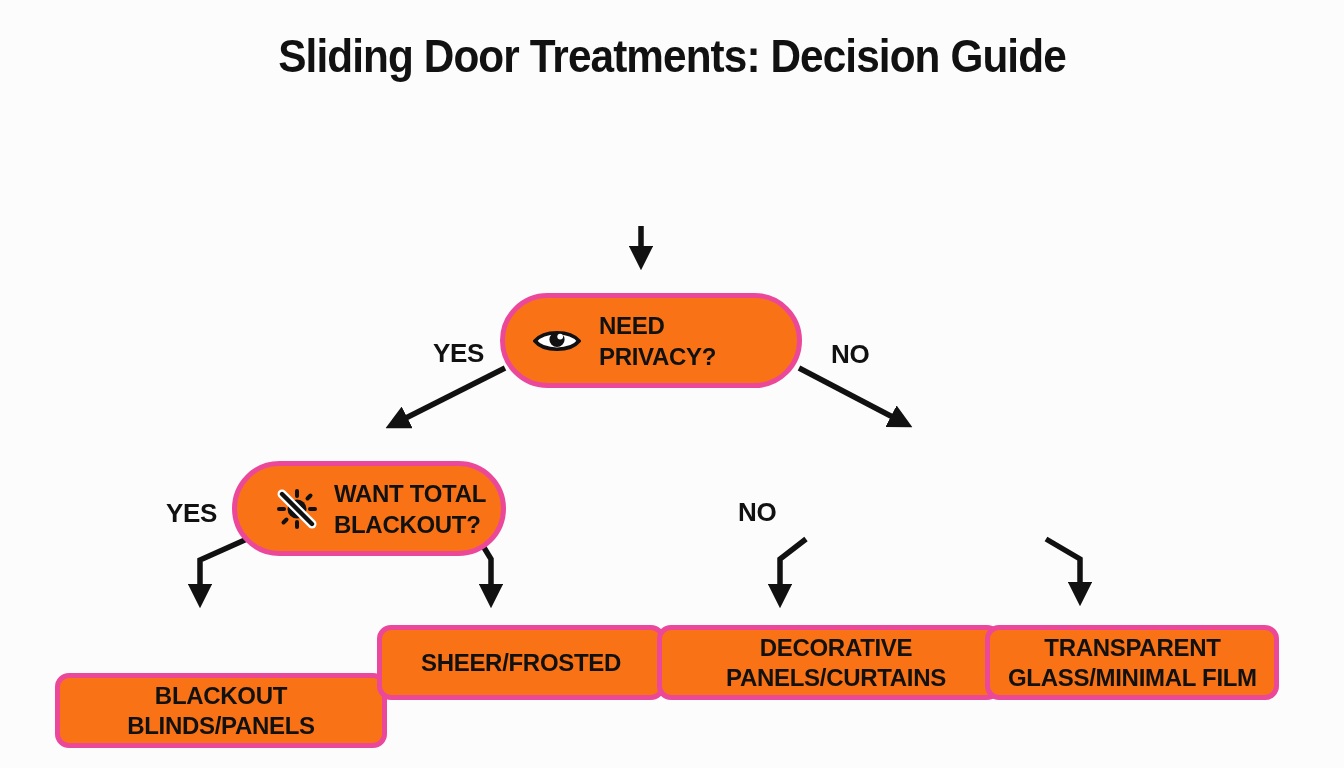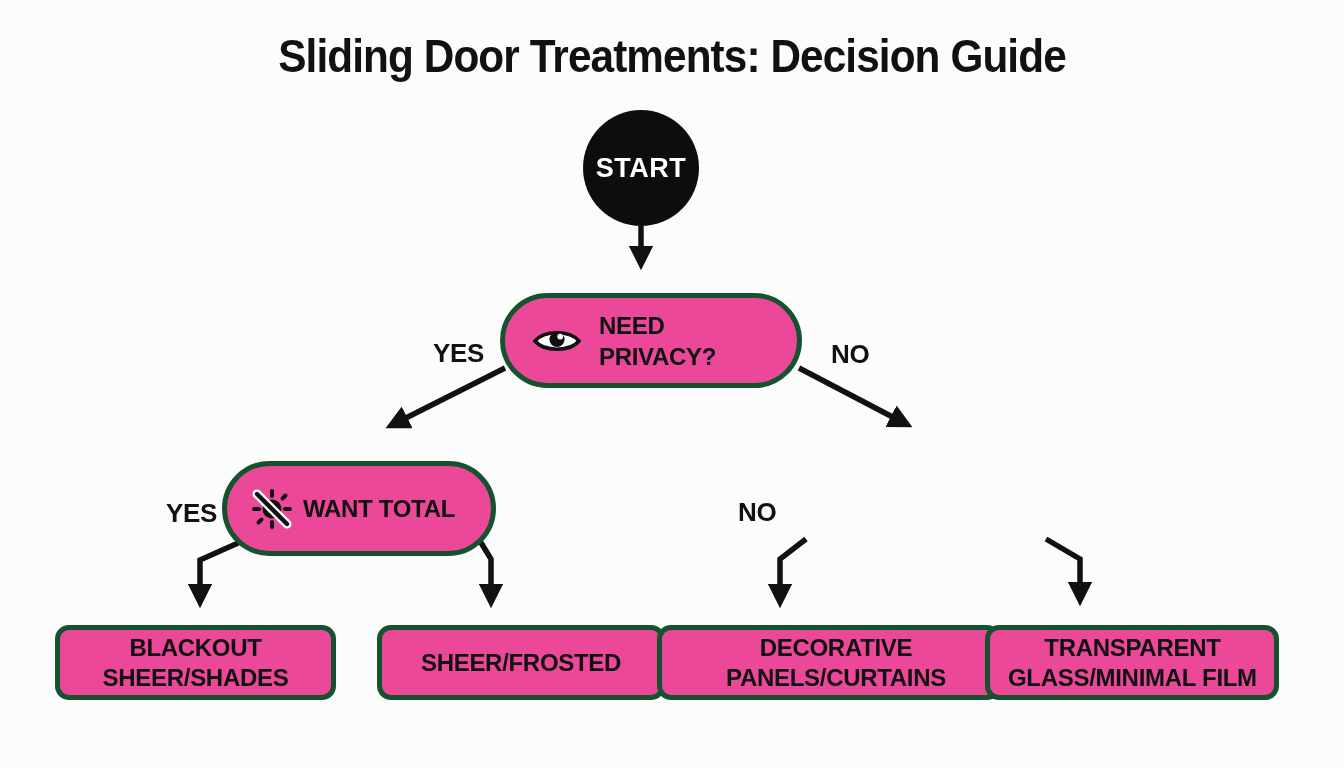--- a/index.html
+++ b/index.html
@@ -15,44 +15,44 @@
     position:absolute;left:0;right:0;top:28px;
     text-align:center;
     font-size:47px;font-weight:bold;
     letter-spacing:-1px;
     transform:scaleX(0.90);
     transform-origin:center;
     white-space:nowrap;
   }
   .connectors{position:absolute;left:0;top:0;width:1344px;height:768px;}
   .connectors line,.connectors polyline{stroke:#111;stroke-width:5.5;fill:none;stroke-linejoin:miter;}
-  .node{position:absolute;background:#ec4899;border:5px solid #14532d;box-sizing:border-box;}
+  .node{position:absolute;background:#f97316;border:5px solid #ec4899;box-sizing:border-box;}
   .start{
     left:583px;top:110px;width:116px;height:116px;
     border-radius:50%;background:#0d0d0d;border:none;
     display:flex;align-items:center;justify-content:center;
     color:#fff;font-size:27px;font-weight:bold;letter-spacing:0.5px;
   }
   .pill{
     border-radius:50px;
     display:flex;align-items:center;
   }
   .pill .txt{font-size:24px;font-weight:bold;line-height:31px;letter-spacing:-0.3px;}
   .pill .txt span{display:block;}
   .pill-privacy{left:500px;top:293px;width:302px;height:95px;padding-left:28px;gap:18px;}
-  .pill-blackout{left:222px;top:461px;width:274px;height:95px;padding-left:22px;gap:8px;}
+  .pill-blackout{left:232px;top:461px;width:274px;height:95px;padding-left:22px;gap:14px;justify-content:center;}
   .pill-style{left:790px;top:460px;width:268px;height:95px;justify-content:center;gap:12px;}
   .pill-style .txt{text-align:center;}
   .resultbox{
     border-radius:14px;top:625px;height:75px;
     display:flex;align-items:center;justify-content:center;
     text-align:center;font-size:24px;font-weight:bold;line-height:30px;letter-spacing:-0.3px;
   }
   .resultbox span{display:block;}
-  .box1{left:55px;width:281px;}
+  .box1{left:55px;width:332px;margin-top:48px;}
   .box2{left:377px;width:288px;}
   .box3{left:657px;width:344px;padding-left:14px;}
   .box4{left:985px;width:294px;justify-content:flex-start;text-align:center;padding-left:18px;}
   .edgelabel{position:absolute;font-size:26px;font-weight:bold;letter-spacing:-0.3px;}
   .lbl-yes-top{left:433px;top:338px;}
   .lbl-no-top{left:831px;top:339px;}
   .lbl-yes-mid{left:166px;top:498px;}
   .lbl-no-mid{left:738px;top:497px;}
   .icon{flex:0 0 auto;display:block;}
 </style>
@@ -71,23 +71,20 @@
     </defs>
     <line x1="641" y1="226" x2="641" y2="263" marker-end="url(#arr)"></line>
     <line x1="505" y1="368" x2="392" y2="425" marker-end="url(#arr)"></line>
     <line x1="799" y1="368" x2="906" y2="424" marker-end="url(#arr)"></line>
     <polyline points="247,539 200,560 200,601" marker-end="url(#arr)"></polyline>
     <polyline points="480,541 491,559 491,601" marker-end="url(#arr)"></polyline>
     <polyline points="806,539 780,559 780,601" marker-end="url(#arr)"></polyline>
     <polyline points="1046,539 1080,559 1080,599" marker-end="url(#arr)"></polyline>
   </svg>
 
-  <div class="node start">
-    <span>START</span>
-  </div>
 
   <div class="node pill pill-privacy">
     <svg class="icon" width="48" height="30" viewBox="0 0 48 30">
       <path d="M2,15 C11,4 37,4 46,15 C37,26 11,26 2,15 Z" fill="#fff" stroke="#111" stroke-width="3.6"></path>
       <circle cx="24" cy="13.5" r="7.6" fill="#111"></circle>
       <circle cx="27.2" cy="10.6" r="2.9" fill="#fff"></circle>
     </svg>
     <div class="txt">
       <span>NEED</span>
       <span>PRIVACY?</span>
@@ -103,28 +100,29 @@
         <line x1="23" y1="36" x2="23" y2="41"></line>
         <line x1="33.5" y1="12.5" x2="36.5" y2="9.5"></line>
         <line x1="9.5" y1="36.5" x2="12.5" y2="33.5"></line>
       </g>
       <circle cx="23" cy="23" r="9.5" fill="#111"></circle>
       <line x1="8" y1="8" x2="38" y2="38" stroke="#fff" stroke-width="9" stroke-linecap="round"></line>
       <line x1="8" y1="8" x2="38" y2="38" stroke="#111" stroke-width="4.4" stroke-linecap="round"></line>
     </svg>
     <div class="txt">
       <span>WANT TOTAL</span>
+      <span>BLACKOUT?</span>
     </div>
   </div>
 
 
   <div class="node resultbox box1">
     <div>
       <span>BLACKOUT</span>
-      <span>SHEER/SHADES</span>
+      <span>BLINDS/PANELS</span>
     </div>
   </div>
 
   <div class="node resultbox box2">
     <div>
       <span>SHEER/FROSTED</span>
     </div>
   </div>
 
   <div class="node resultbox box3">

